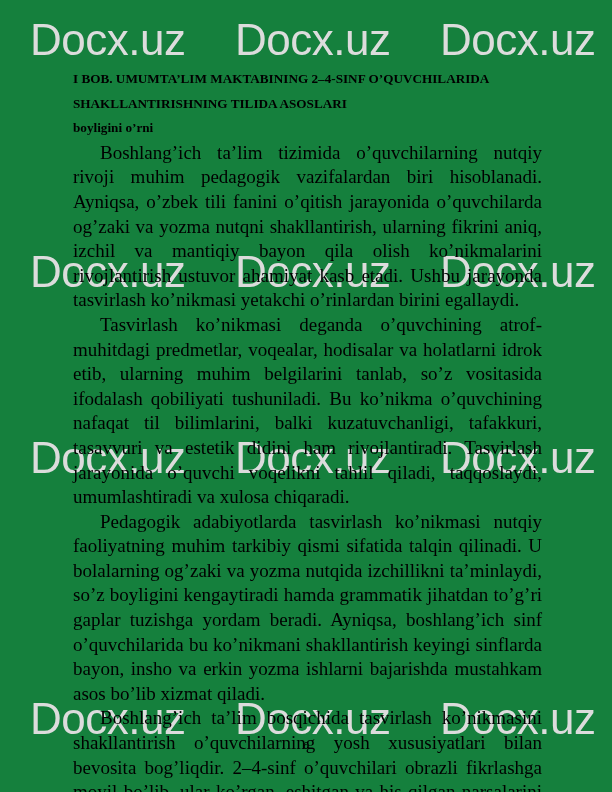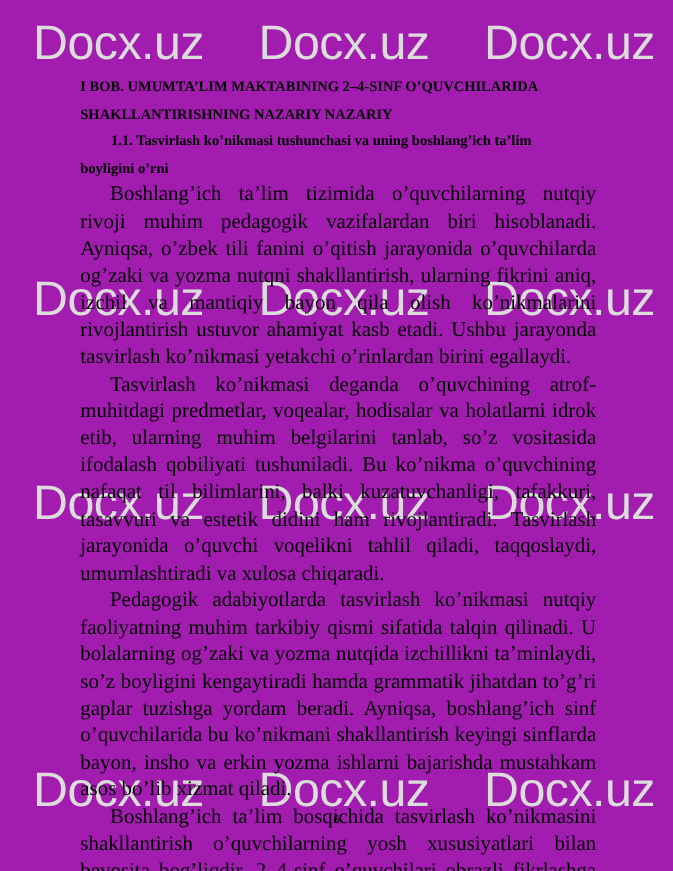--- a/index.html
+++ b/index.html
@@ -12,21 +12,21 @@
       height: 792px;
       position: relative;
       overflow: hidden;
       font-family: "Liberation Serif", "DejaVu Serif", serif;
       color: #000000;
     }
     .page {
       position: absolute;
       left: 0; top: 0;
       width: 612px; height: 792px;
-      background: #a21caf;
+      background: #15803d;
     }
     .watermark-layer {
       position: absolute;
       left: 0; top: 0;
       width: 612px; height: 792px;
       pointer-events: none;
       z-index: 0;
     }
     .watermark {
       position: absolute;
@@ -92,24 +92,23 @@
     <div class="watermark" style="left:440px; top:436px;">Docx.uz</div>
 
     <div class="watermark" style="left:30px; top:697px;">Docx.uz</div>
     <div class="watermark" style="left:235px; top:697px;">Docx.uz</div>
     <div class="watermark" style="left:440px; top:697px;">Docx.uz</div>
   </div>
 
   <div class="content">
     <div>
       <p class="heading">I BOB. UMUMTA’LIM MAKTABINING 2–4-SINF O’QUVCHILARIDA</p>
-      <p class="heading">SHAKLLANTIRISHNING NAZARIY NAZARIY</p>
+      <p class="heading">SHAKLLANTIRISHNING TILIDA ASOSLARI</p>
     </div>
     <div>
-      <p class="heading sub">1.1. Tasvirlash ko’nikmasi tushunchasi va uning boshlang’ich ta’lim</p>
       <p class="heading">boyligini o’rni</p>
     </div>
 
     <p class="body-text">Boshlang’ich ta’lim tizimida o’quvchilarning nutqiy rivoji muhim pedagogik vazifalardan biri hisoblanadi. Ayniqsa, o’zbek tili fanini o’qitish jarayonida o’quvchilarda og’zaki va yozma nutqni shakllantirish, ularning fikrini aniq, izchil va mantiqiy bayon qila olish ko’nikmalarini rivojlantirish ustuvor ahamiyat kasb etadi. Ushbu jarayonda tasvirlash ko’nikmasi yetakchi o’rinlardan birini egallaydi.</p>
     <p class="body-text">Tasvirlash ko’nikmasi deganda o’quvchining atrof-muhitdagi predmetlar, voqealar, hodisalar va holatlarni idrok etib, ularning muhim belgilarini tanlab, so’z vositasida ifodalash qobiliyati tushuniladi. Bu ko’nikma o’quvchining nafaqat til bilimlarini, balki kuzatuvchanligi, tafakkuri, tasavvuri va estetik didini ham rivojlantiradi. Tasvirlash jarayonida o’quvchi voqelikni tahlil qiladi, taqqoslaydi, umumlashtiradi va xulosa chiqaradi.</p>
     <p class="body-text">Pedagogik adabiyotlarda tasvirlash ko’nikmasi nutqiy faoliyatning muhim tarkibiy qismi sifatida talqin qilinadi. U bolalarning og’zaki va yozma nutqida izchillikni ta’minlaydi, so’z boyligini kengaytiradi hamda grammatik jihatdan to’g’ri gaplar tuzishga yordam beradi. Ayniqsa, boshlang’ich sinf o’quvchilarida bu ko’nikmani shakllantirish keyingi sinflarda bayon, insho va erkin yozma ishlarni bajarishda mustahkam asos bo’lib xizmat qiladi.</p>
     <p class="body-text">Boshlang’ich ta’lim bosqichida tasvirlash ko’nikmasini shakllantirish o’quvchilarning yosh xususiyatlari bilan bevosita bog’liqdir. 2–4-sinf o’quvchilari obrazli fikrlashga moyil bo’lib, ular ko’rgan, eshitgan va his qilgan narsalarini tasvirlashga intiladi. Shu sababli o’zbek tili darslarida rasm asosida hikoya tuzish, tabiat</p>
   </div>
 
   <div class="page-number">6</div>

